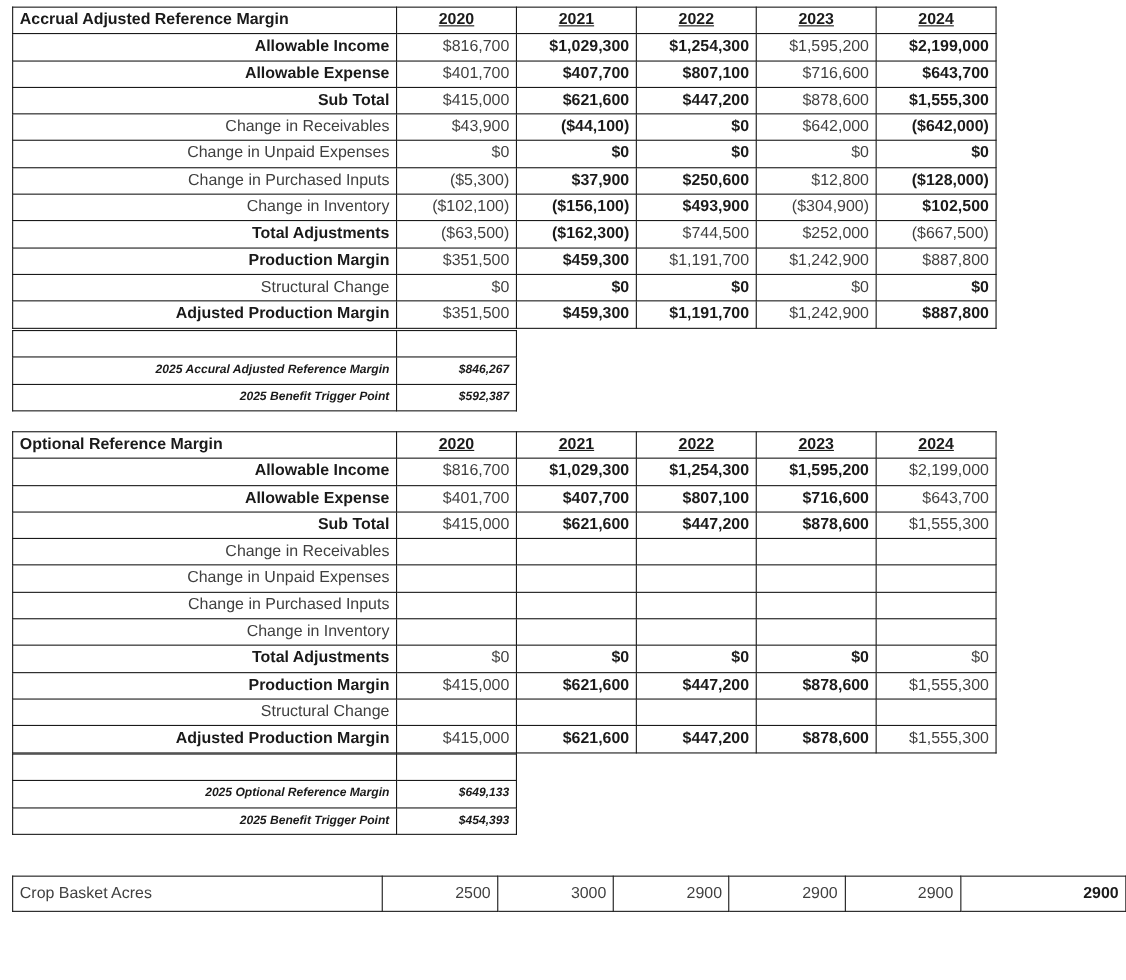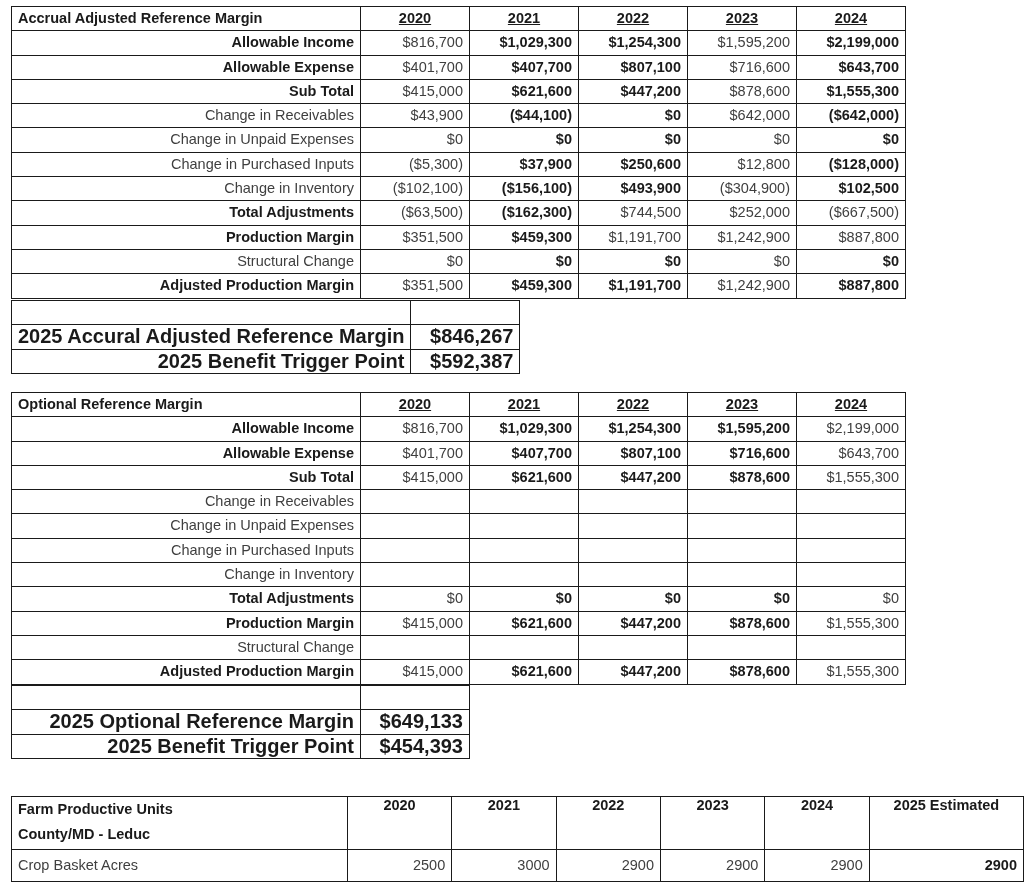--- a/index.html
+++ b/index.html
@@ -52,21 +52,22 @@
   #block-accrual   { left: 11px; top: 6px; }
   #block-accrual-summary { left: 11px; top: 300px; }
   #block-optional  { left: 11px; top: 392px; }
   #block-optional-summary { left: 11px; top: 685px; border-radius: 29px; }
   #block-fpu       { left: 11px; top: 796px; }
 
   
   table.summary {
     border-collapse: collapse;
     table-layout: fixed;
-    font-size: 20px;
+    font-size: 11px;
+    font-style: italic;
   }
   table.summary td {
     border: 1.6px solid #1a1a1a;
     padding: 0 6px;
     height: 23.3px;
     line-height: 23.3px;
     white-space: nowrap;
   }
   .sum-spacer td { height: 14px; line-height: 14px; }
 
@@ -336,32 +337,20 @@
             <td class="c-label lbl bold">2025 Benefit Trigger Point</td>
             <td class="c-yr val bold">$454,393</td>
           </tr>
         </tbody>
     </table>
   </div>
 
   <div class="block" id="block-fpu">
     <table class="fpu">
       <tbody id="fpu-body">
-          <tr class="fpu-hdr-row">
-            <td class="fpu-lbl">
-              <span class="fpu-hdr-line2">Farm Productive Units</span>
-              <span class="fpu-hdr-line2">County/MD - Leduc</span>
-            </td>
-            <td class="fpu-yr">2020</td>
-            <td class="fpu-yr">2021</td>
-            <td class="fpu-yr">2022</td>
-            <td class="fpu-yr">2023</td>
-            <td class="fpu-yr">2024</td>
-            <td class="fpu-est">2025 Estimated</td>
-          </tr>
           <tr class="fpu-data">
             <td class="fpu-lbl dl">Crop Basket Acres</td>
             <td class="fpu-yr dv">2500</td>
             <td class="fpu-yr dv">3000</td>
             <td class="fpu-yr dv">2900</td>
             <td class="fpu-yr dv">2900</td>
             <td class="fpu-yr dv">2900</td>
             <td class="fpu-est dv-bold">2900</td>
           </tr>
         </tbody>

